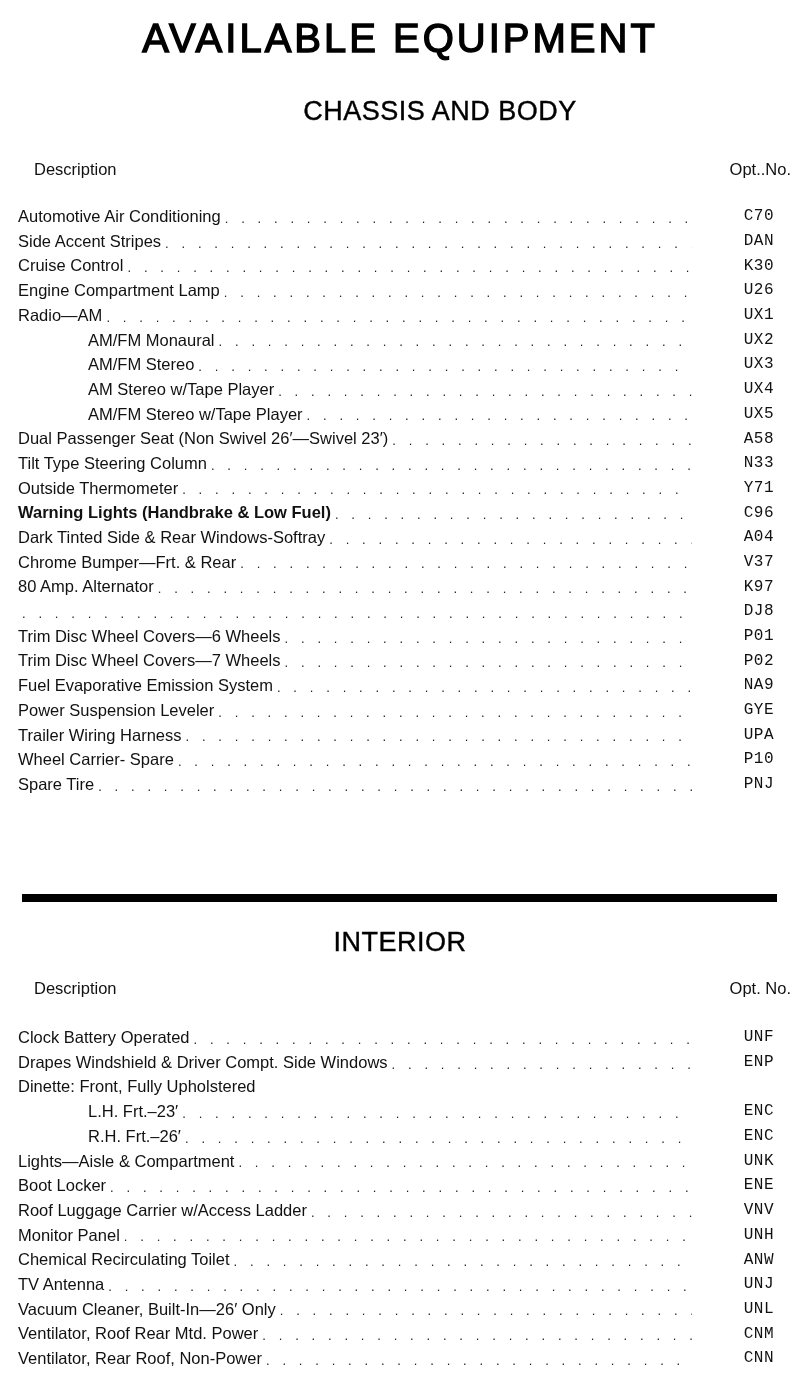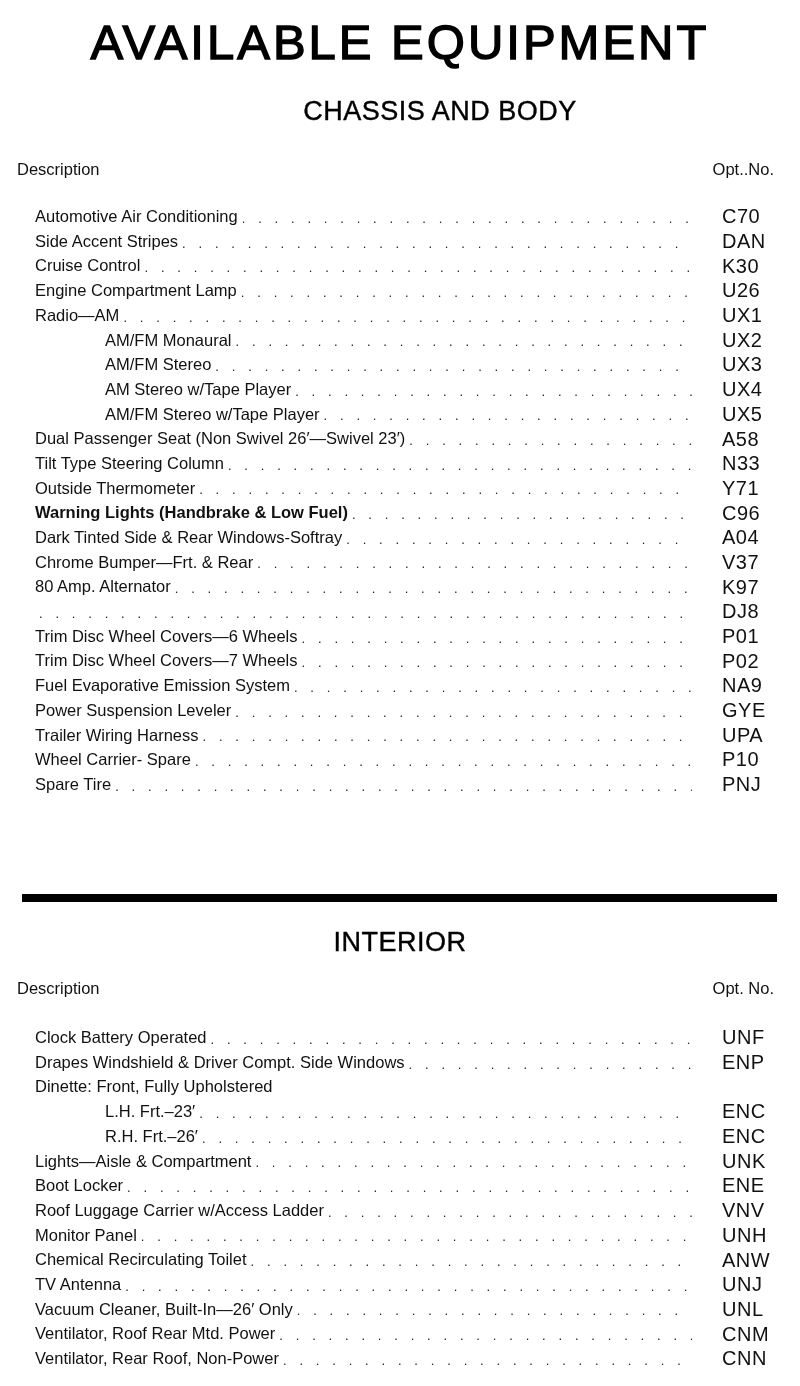--- a/index.html
+++ b/index.html
@@ -2,45 +2,45 @@
 <html><head>
   <meta charset="utf-8">
   <style>
     html, body { margin: 0; padding: 0; background: #ffffff; }
     body {
       width: 800px; height: 1386px; overflow: hidden; position: relative;
       color: #000; font-family: "Liberation Sans", sans-serif;
     }
     .title {
       position: absolute; left: 0; top: 18px; width: 800px; text-align: center;
-      font-size: 49px; font-weight: normal; letter-spacing: 3px; line-height: 1;
+      font-size: 40px; font-weight: normal; letter-spacing: 3px; line-height: 1;
       -webkit-text-stroke: 1.4px #000;
     }
     .subtitle {
       position: absolute; left: 0; width: 800px; text-align: center;
       font-size: 27px; line-height: 1; letter-spacing: 0.5px;
       -webkit-text-stroke: 0.4px #000;
     }
     .hdr {
-      position: absolute; left: 17px; width: 757px; display: flex; justify-content: space-between;
+      position: absolute; left: 34px; width: 757px; display: flex; justify-content: space-between;
       font-size: 16.5px; color: #111; line-height: 1;
     }
     .list { position: absolute; left: 18px; width: 756px; }
     .row {
       height: 24.7px; display: flex; align-items: center; font-size: 16.5px; color: #111;
-      white-space: nowrap; line-height: 1; margin-left: 17px;
+      white-space: nowrap; line-height: 1;
     }
     .row .desc { flex: 0 0 auto; }
     .row.indent .desc { padding-left: 70px; }
     .row.bold .desc { font-weight: bold; }
     .row .dots {
       flex: 1 1 auto; overflow: hidden; margin: 0 30px 0 4px; color: #222;
       letter-spacing: 4.6px; font-size: 13px; position: relative; top: 2px;
     }
-    .row .code { flex: 0 0 52px; font-size: 20px; letter-spacing: 0.5px; }
+    .row .code { flex: 0 0 52px; text-align: right; font-size: 16px; letter-spacing: 0.5px; font-family: Liberation Mono, monospace; }
     .rule {
       position: absolute; left: 22px; width: 755px; height: 8px; background: #000;
     }
   </style>
 </head>
 <body>
 
 <div class="title">AVAILABLE EQUIPMENT</div>
 
 <section>

